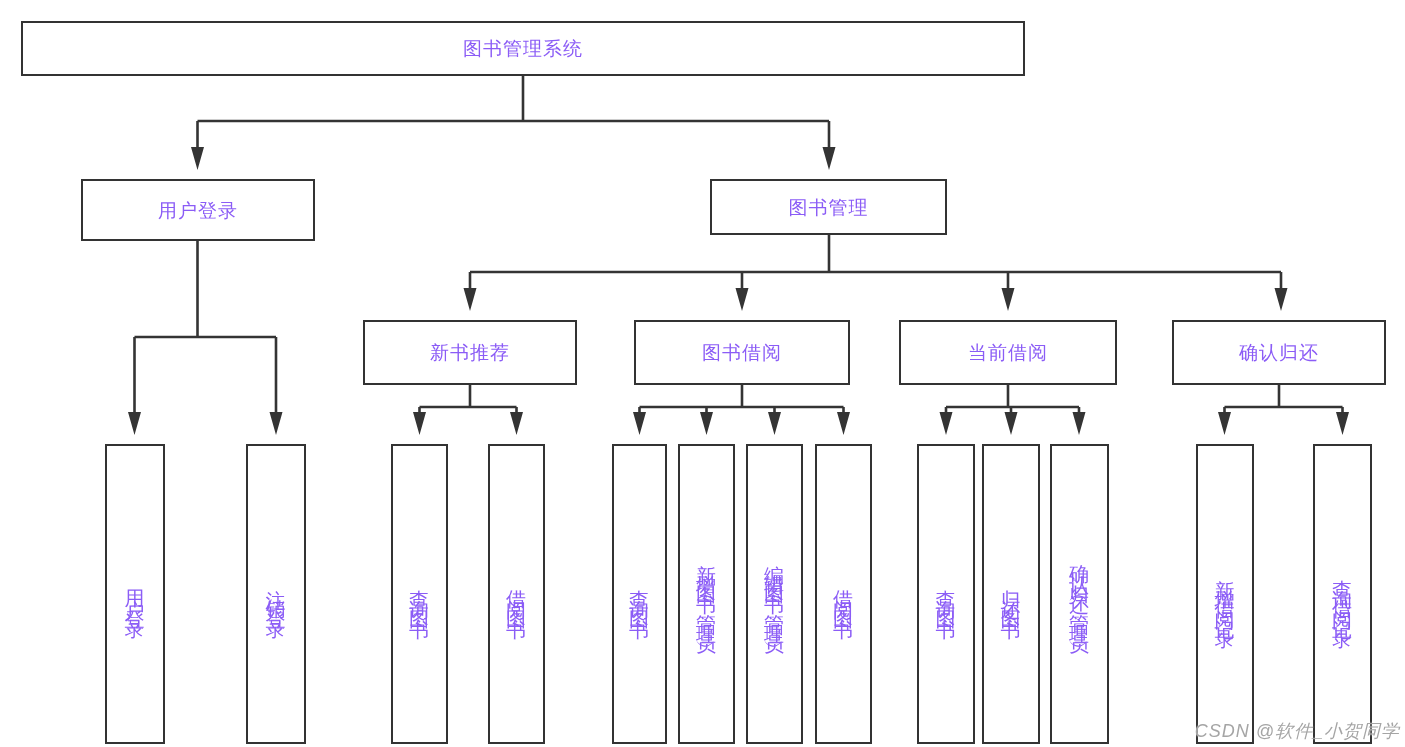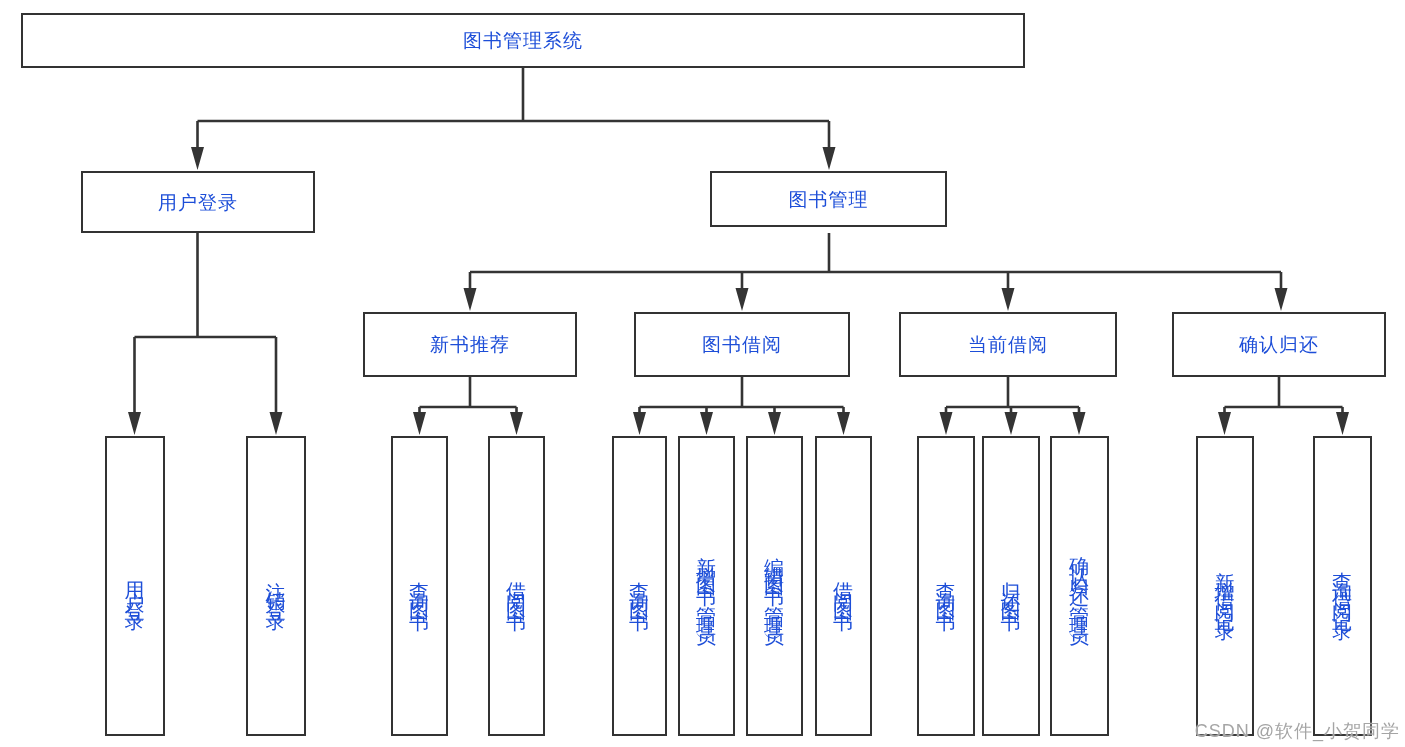--- a/index.html
+++ b/index.html
@@ -26,24 +26,25 @@
     stroke: none;
   }
   .box {
     position: absolute;
     box-sizing: border-box;
     background: #ffffff;
     border: 2.6px solid #333333;
     display: flex;
     align-items: center;
     justify-content: center;
-    color: #1d4ed8;
+    color: #8b5cf6;
     font-size: 19px;
     letter-spacing: 1px;
     line-height: 1;
+    margin-top: 8px;
   }
   .root  { left: 21px;  top: 13px;  width: 1004px; height: 55px; }
   .lvl2a { left: 81px;  top: 171px; width: 234px;  height: 62px; }
   .lvl2b { left: 710px; top: 171px; width: 237px;  height: 56px; }
   .lvl3  { top: 312px; height: 65px; }
   .vbox  { top: 436px; height: 300px; }
   .vbox span {
     writing-mode: vertical-rl;
     text-orientation: mixed;
     font-size: 20px;
@@ -52,20 +53,21 @@
   }
   .watermark {
     position: absolute;
     right: 5px;
     bottom: 4px;
     font-size: 18px;
     color: #a5a5a5;
     letter-spacing: 1px;
     text-shadow: 0 0 2px #ffffff;
     white-space: nowrap;
+    font-style: italic;
   }
 </style>
 </head>
 <body>
 
 <div class="stage">
 
   <svg class="wires" viewBox="0 0 1405 747" xmlns="http://www.w3.org/2000/svg" aria-hidden="true">
     <path class="line" d="
       M523 68 V121 M197.5 121 H829 M197.5 121 V149 M829 121 V149

